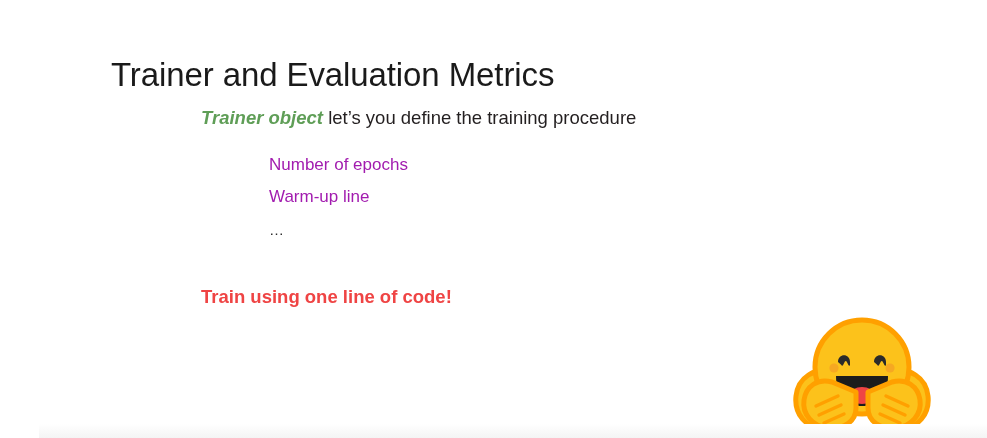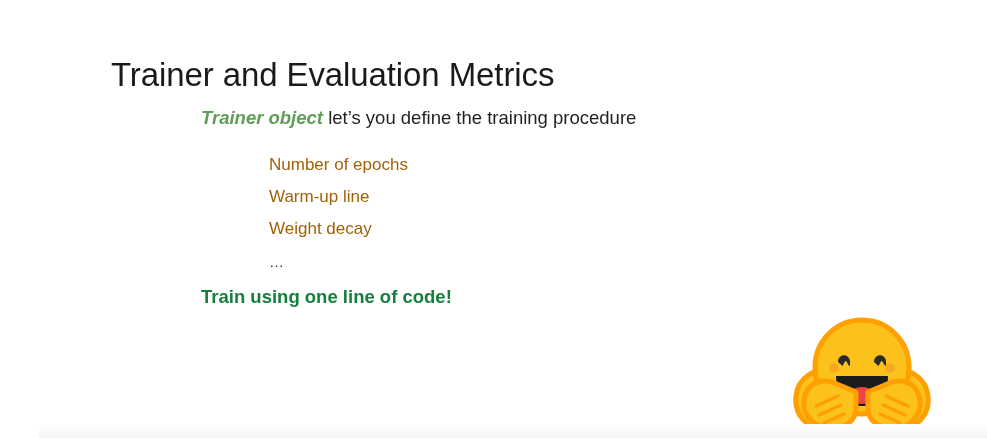--- a/index.html
+++ b/index.html
@@ -53,21 +53,21 @@
     position: absolute;
     left: 269px;
     top: 149px;
     margin: 0;
     padding: 0;
     list-style: none;
   }
   .sub-list li {
     font-size: 17px;
     line-height: 1.88;
-    color: #a16207;
+    color: #a21caf;
     white-space: nowrap;
   }
   .sub-list li.ellipsis {
     font-size: 15px;
     line-height: 2.2;
     color: #2b2b2b;
     letter-spacing: 0.5px;
   }
 
   
@@ -111,25 +111,24 @@
 
   <h1 class="slide-title">Trainer and Evaluation Metrics</h1>
 
   <div class="lead-line">
     <span class="accent" style="color: rgb(95, 158, 87);">Trainer object</span><span> let’s you define the training procedure</span>
   </div>
 
   <ul class="sub-list">
     <li>Number of epochs</li>
     <li>Warm-up line</li>
-    <li>Weight decay</li>
     <li class="ellipsis">…</li>
   </ul>
 
-  <div class="closing-line" style="color: #15803d;">Train using one line of code!</div>
+  <div class="closing-line" style="color: #ef4444;">Train using one line of code!</div>
 
   <div class="hf-emoji">
     <svg viewBox="0 0 140 128" xmlns="http://www.w3.org/2000/svg" aria-hidden="true">
 
       <g>
         <path d="M44 62 C22 56 6 68 4 86 C2 104 14 118 32 120 C50 122 62 112 62 96 L62 74 Z" fill="#fcc21b" stroke="#ffa000" stroke-width="5" stroke-linejoin="round"></path>
       </g>
 
       <g>
         <path d="M96 62 C118 56 134 68 136 86 C138 104 126 118 108 120 C90 122 78 112 78 96 L78 74 Z" fill="#fcc21b" stroke="#ffa000" stroke-width="5" stroke-linejoin="round"></path>

